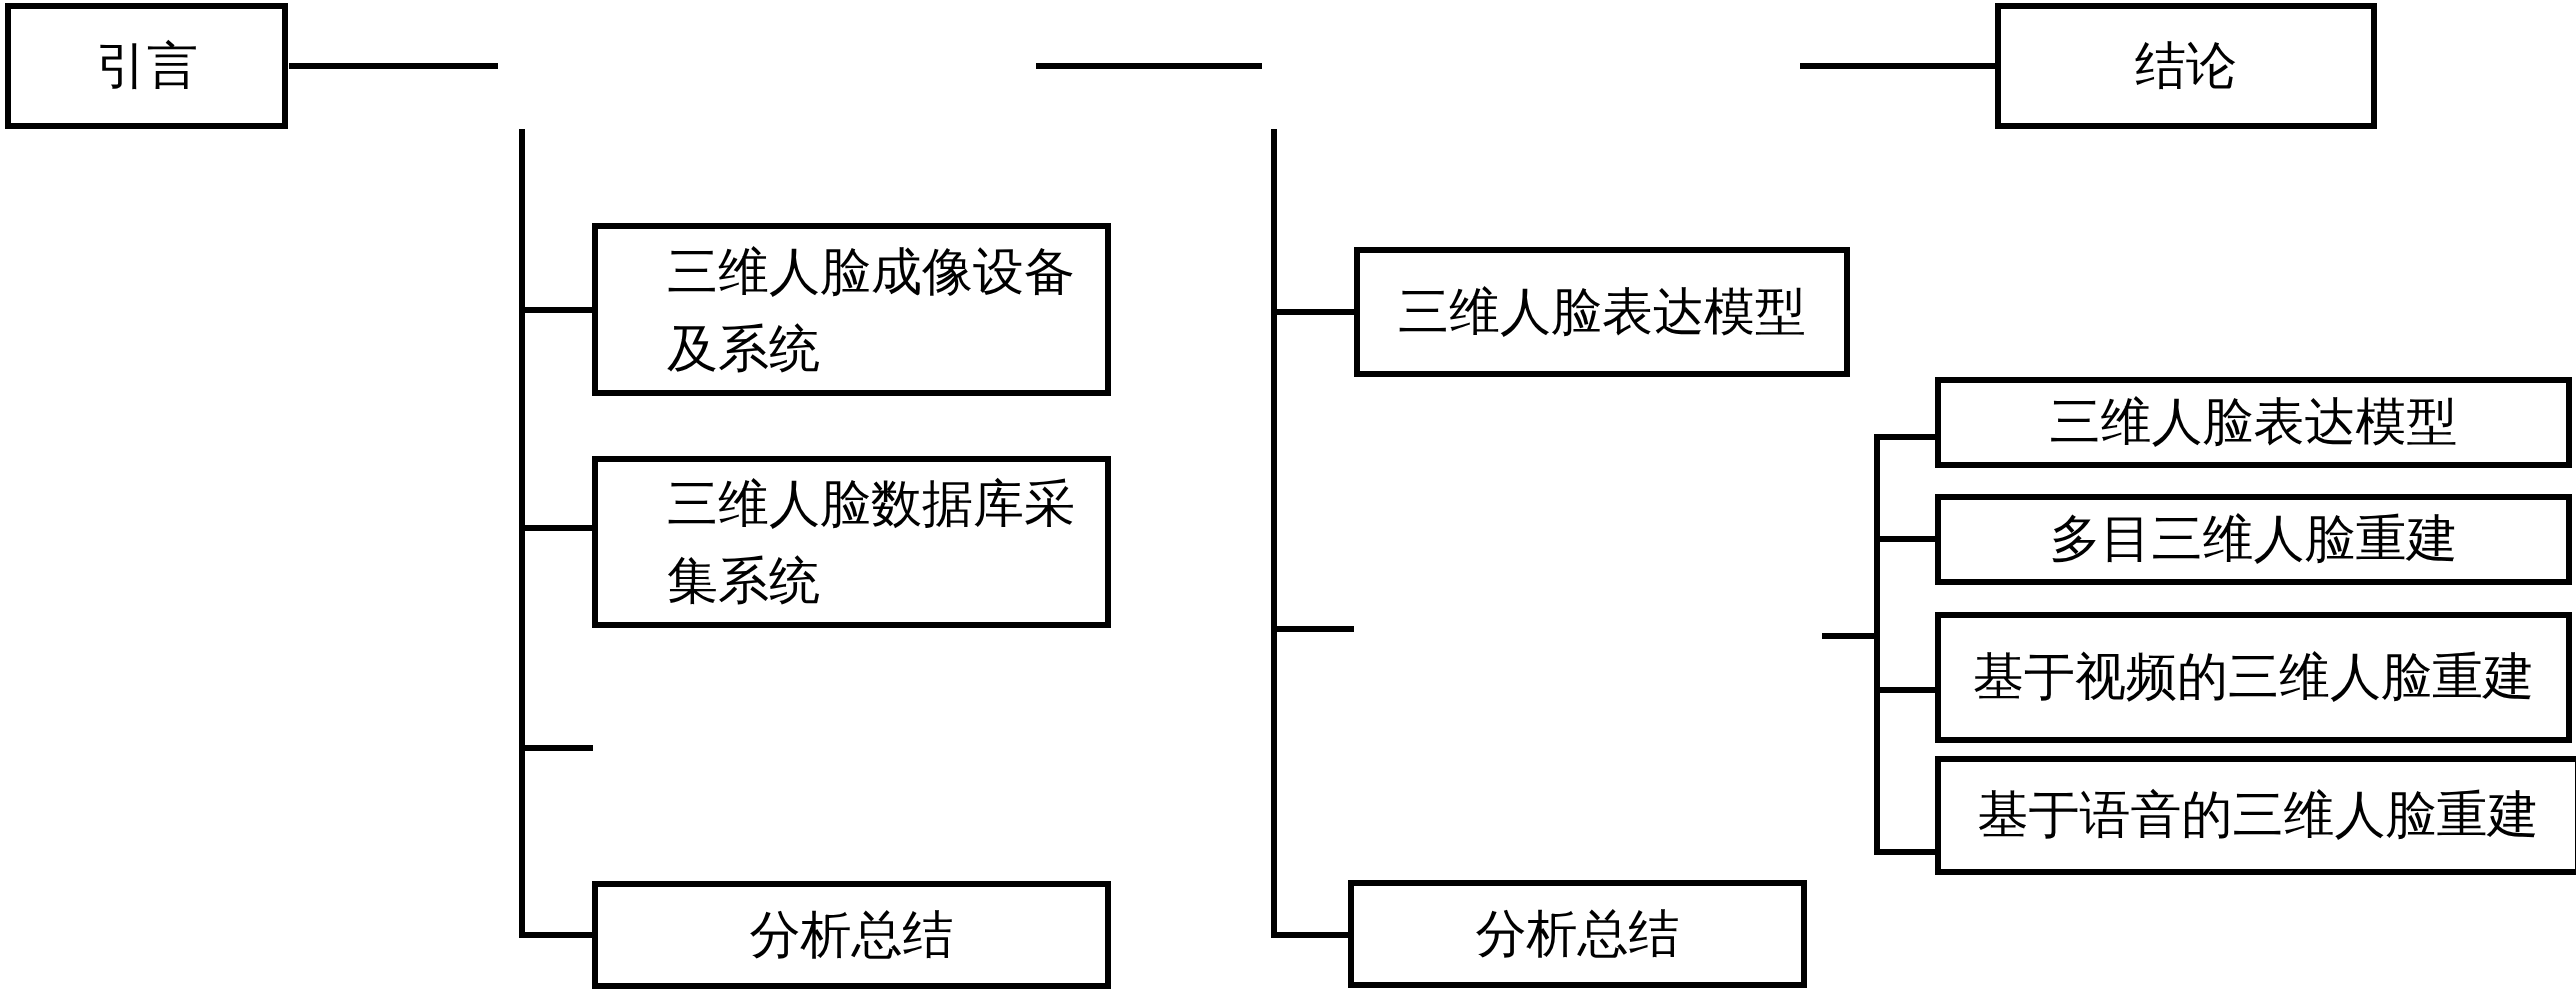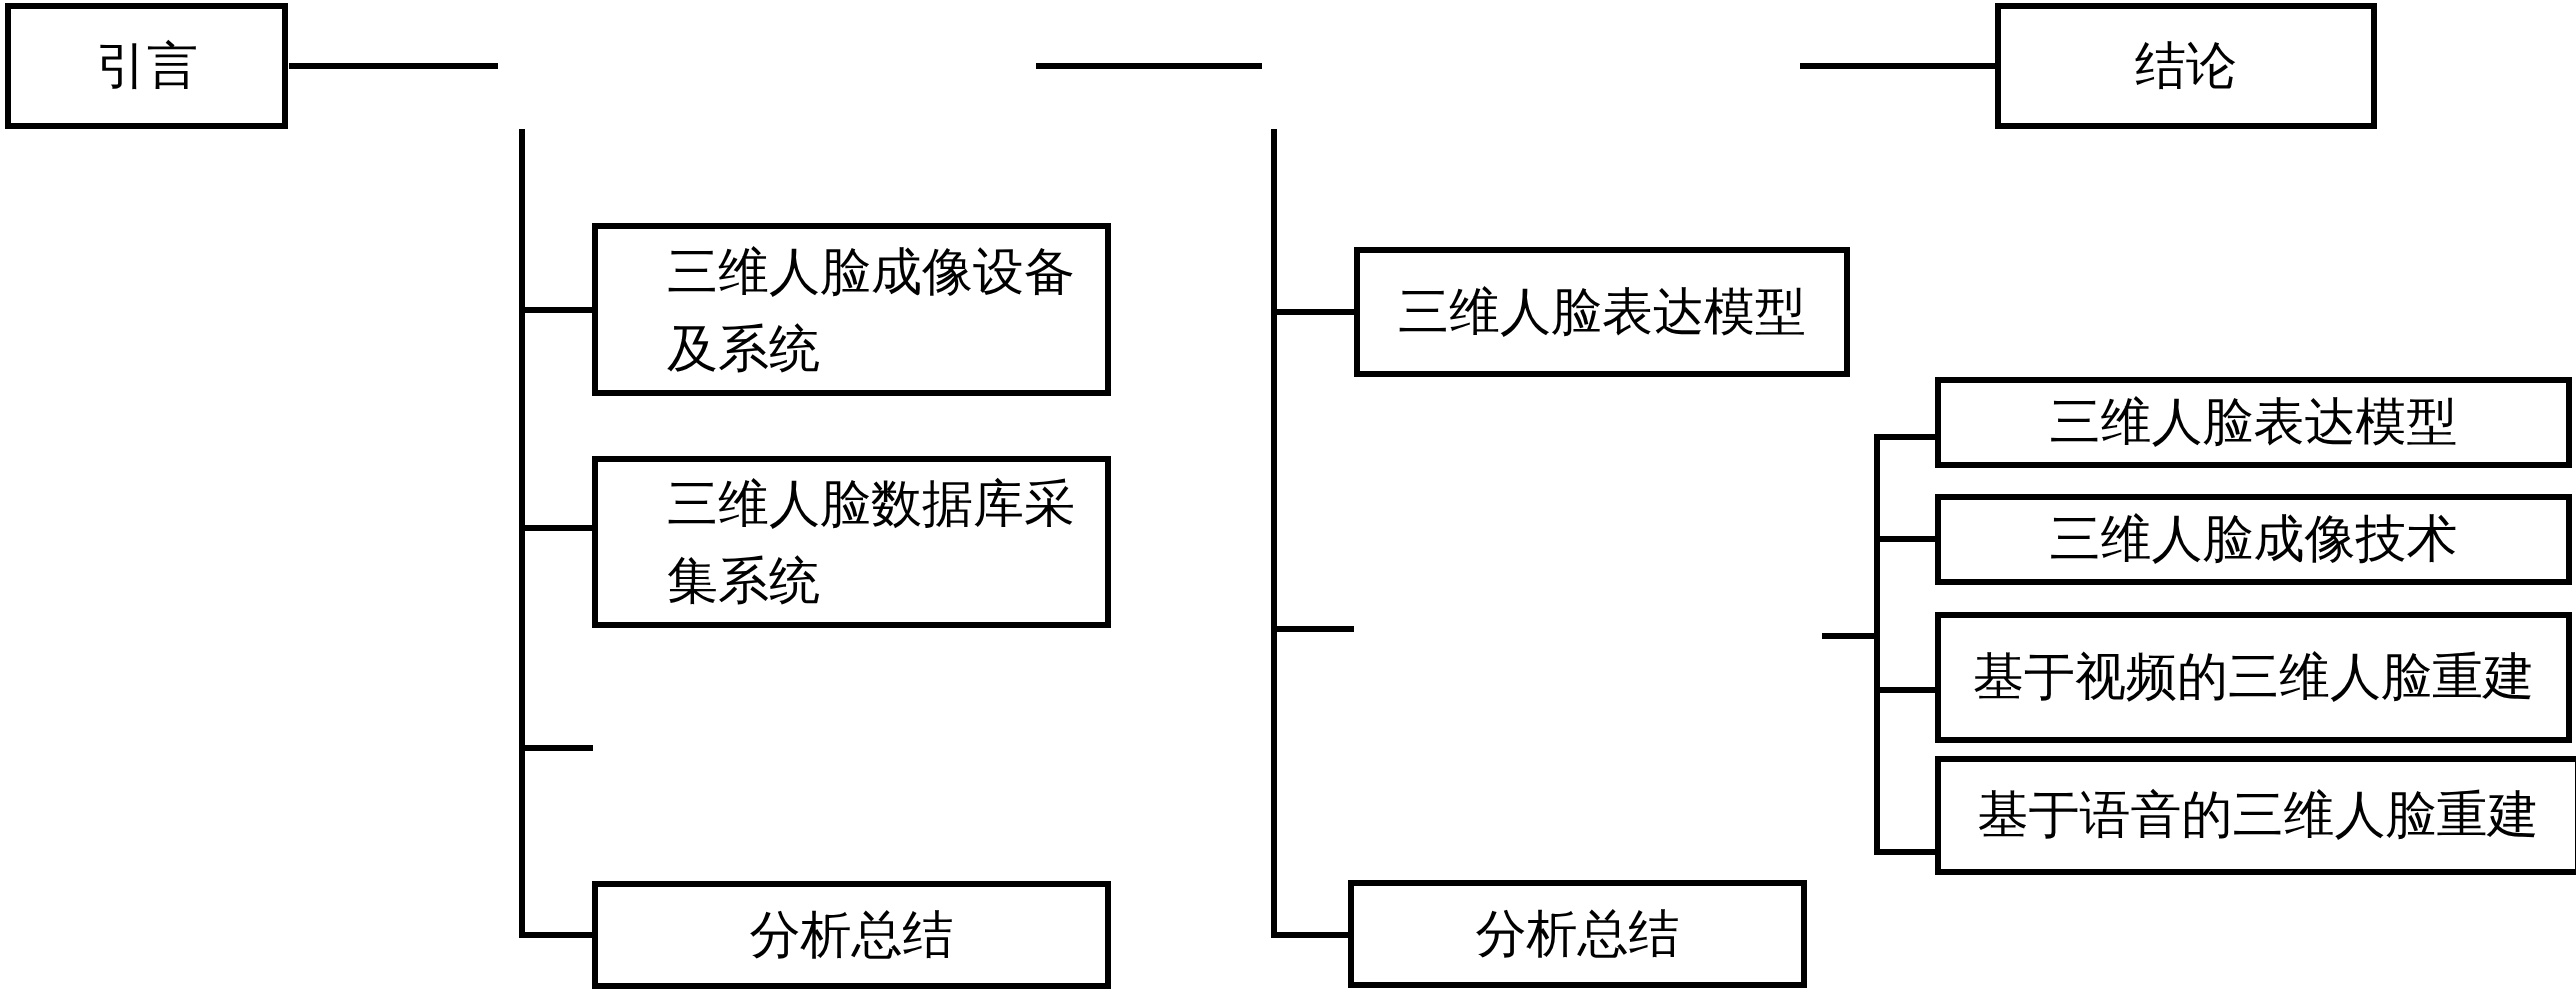--- a/index.html
+++ b/index.html
@@ -83,21 +83,21 @@
   <div class="vline" style="left:1874px;top:434px;height:421px"></div>
   <div class="hline" style="left:1874px;top:434px;width:61px"></div>
   <div class="hline" style="left:1874px;top:536px;width:61px"></div>
   <div class="hline" style="left:1874px;top:687px;width:61px"></div>
   <div class="hline" style="left:1874px;top:849px;width:61px"></div>
 
   <div class="box" style="left:1935px;top:377px;width:637px;height:91px">
     <span class="txt">三维人脸表达模型</span>
   </div>
   <div class="box" style="left:1935px;top:494px;width:637px;height:91px">
-    <span class="txt">三维人脸成像技术</span>
+    <span class="txt">多目三维人脸重建</span>
   </div>
   <div class="box" style="left:1935px;top:612px;width:637px;height:131px">
     <span class="txt">基于视频的三维人脸重建</span>
   </div>
   <div class="box" style="left:1935px;top:756px;width:646px;height:119px">
     <span class="txt">基于语音的三维人脸重建</span>
   </div>
 
 </div>
 

